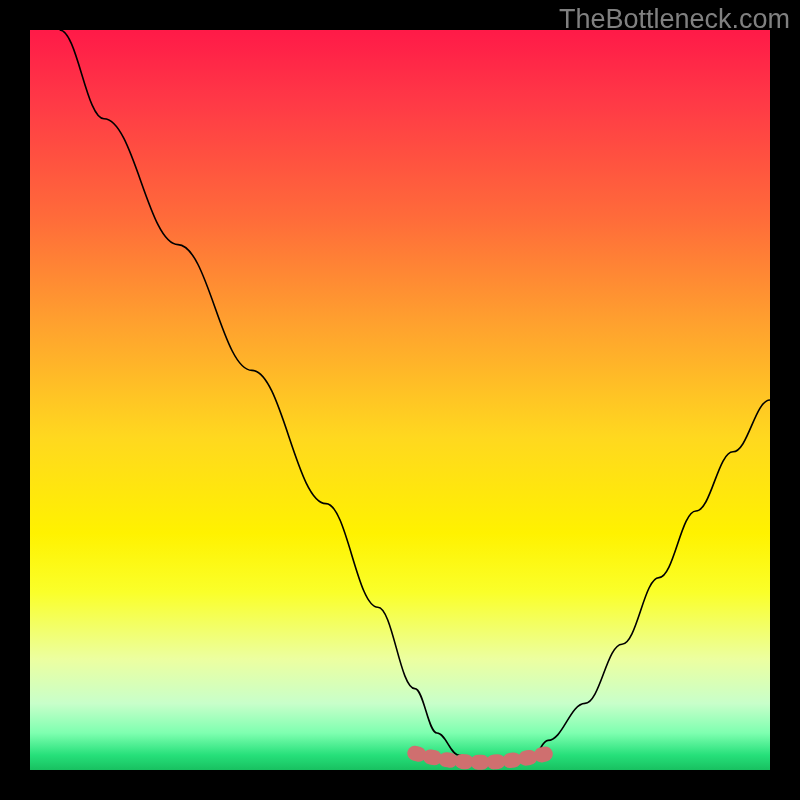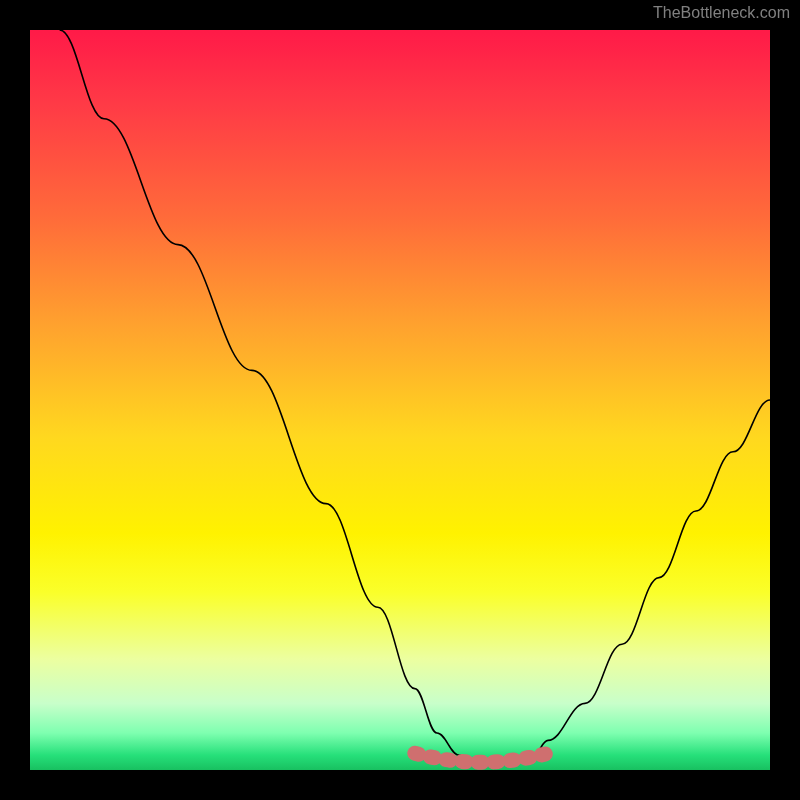--- a/index.html
+++ b/index.html
@@ -9,21 +9,21 @@
     background: #000;
     position: relative;
     font-family: Arial, sans-serif;
     overflow: hidden;
   }
   .attribution {
     position: absolute;
     top: 4px;
     right: 10px;
     color: #808080;
-    font-size: 16px;
+    font-size: 27px;
     z-index: 10;
   }
   .plot-area {
     position: absolute;
     left: 30px;
     top: 30px;
     width: 740px;
     height: 740px;
   }
   .gradient-bg {

